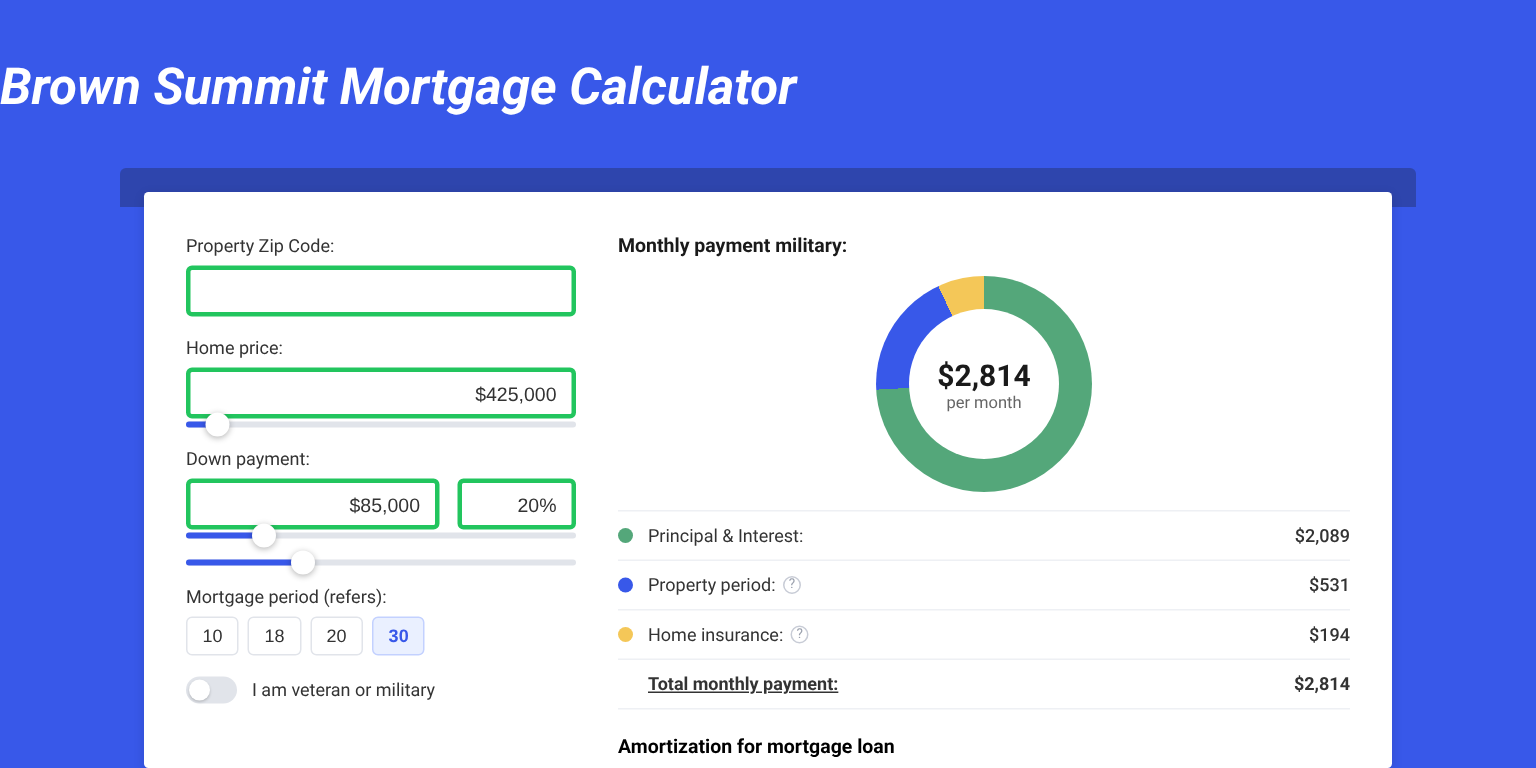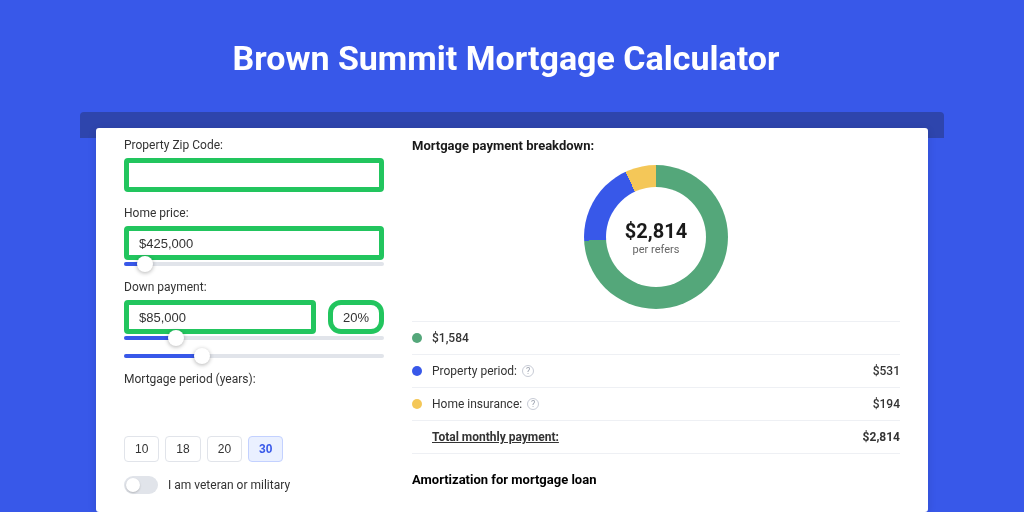--- a/index.html
+++ b/index.html
@@ -4,22 +4,22 @@
 <style>
 * { box-sizing: border-box; margin: 0; padding: 0; }
 body {
   font-family: -apple-system, BlinkMacSystemFont, "Segoe UI", Roboto, Arial, sans-serif;
   background: #3858e9;
   width: 1024px;
   height: 512px;
   overflow: hidden;
 }
 .hero {
-  text-align: center;
   padding: 38px 12px 22px 0;
+  font-style: italic;
 }
 .hero h1 {
   color: #fff;
   font-size: 34px;
   font-weight: 700;
 }
 .shadow-band {
   position: absolute;
   left: 80px;
   right: 80px;
@@ -31,50 +31,51 @@
 .card {
   position: absolute;
   left: 96px;
   right: 96px;
   top: 128px;
   bottom: 0;
   background: #fff;
   border-radius: 3px;
   box-shadow: 0 2px 8px rgba(0,0,0,.12);
   display: flex;
-  padding: 10px 28px;
+  padding: 29px 28px;
   gap: 28px;
   overflow: hidden;
 }
 .col-left {
   width: 260px;
   flex-shrink: 0;
 }
 .label {
   font-size: 12px;
   color: #333;
   margin-bottom: 6px;
 }
 .field-wrap { margin-bottom: 14px; }
 .input-box {
   width: 100%;
-  border: 5px solid #22c55e;
+  border: 3px solid #22c55e;
   border-radius: 4px;
   height: 34px;
   padding: 0 10px;
   font-size: 13px;
   color: #333;
   background: #fff;
+  text-align: right;
 }
 .row2 {
   display: flex;
   gap: 12px;
 }
 .row2 .input-box.wide { flex: 1; }
-.row2 .input-box.narrow { width: 56px; border-radius: 13px; }
+.row2 .input-box.narrow { width: 79px; }
 .slider-track {
   position: relative;
   height: 4px;
   background: #e1e4ea;
   border-radius: 2px;
   margin-top: 2px;
 }
 .slider-fill {
   position: absolute;
   left: 0;
@@ -98,21 +99,20 @@
   gap: 6px;
 }
 .period-btn {
   font-size: 12px;
   padding: 5px 10px;
   border: 1px solid #e1e4ea;
   border-radius: 4px;
   background: #fff;
   color: #333;
   cursor: pointer;
-  margin-top: 44px;
 }
 .period-btn.active {
   background: #eaf0ff;
   border-color: #c3d1ff;
   color: #3858e9;
   font-weight: 600;
 }
 .toggle-row {
   display: flex;
   align-items: center;
@@ -278,54 +278,57 @@
     </div>
 
     <div class="field-wrap">
       <div class="slider-track">
         <div class="slider-fill" style="width:30%"></div>
         <div class="slider-thumb" style="left:30%"></div>
       </div>
     </div>
 
     <div class="field-wrap">
-      <div class="label">Mortgage period (years):</div>
+      <div class="label">Mortgage period (refers):</div>
       <div class="periods">
         <button class="period-btn">10</button>
         <button class="period-btn">18</button>
         <button class="period-btn">20</button>
         <button class="period-btn active">30</button>
       </div>
     </div>
 
     <div class="toggle-row">
       <div class="toggle"></div>
       <div class="toggle-label">I am veteran or military</div>
     </div>
 
   </div>
 
   <div class="col-right">
 
-    <div class="section-h">Mortgage payment breakdown:</div>
+    <div class="section-h">Monthly payment military:</div>
 
     <div class="donut-wrap">
       <div class="donut">
         <div class="donut-hole">
           <div class="donut-total">$2,814</div>
-          <div class="donut-sub">per refers</div>
+          <div class="donut-sub">per month</div>
         </div>
       </div>
     </div>
 
     <div class="legend">
 
       <div class="legend-row">
         <span class="dot green"></span>
-        <span class="legend-val">$1,584</span>
+        <span class="legend-label">
+          <span>Principal &amp; Interest:</span>
+        </span>
+        <span class="legend-val">$2,089</span>
       </div>
 
       <div class="legend-row">
         <span class="dot blue"></span>
         <span class="legend-label">
           <span>Property period:</span>
           <span class="info-icon">?</span>
         </span>
         <span class="legend-val">$531</span>
       </div>

